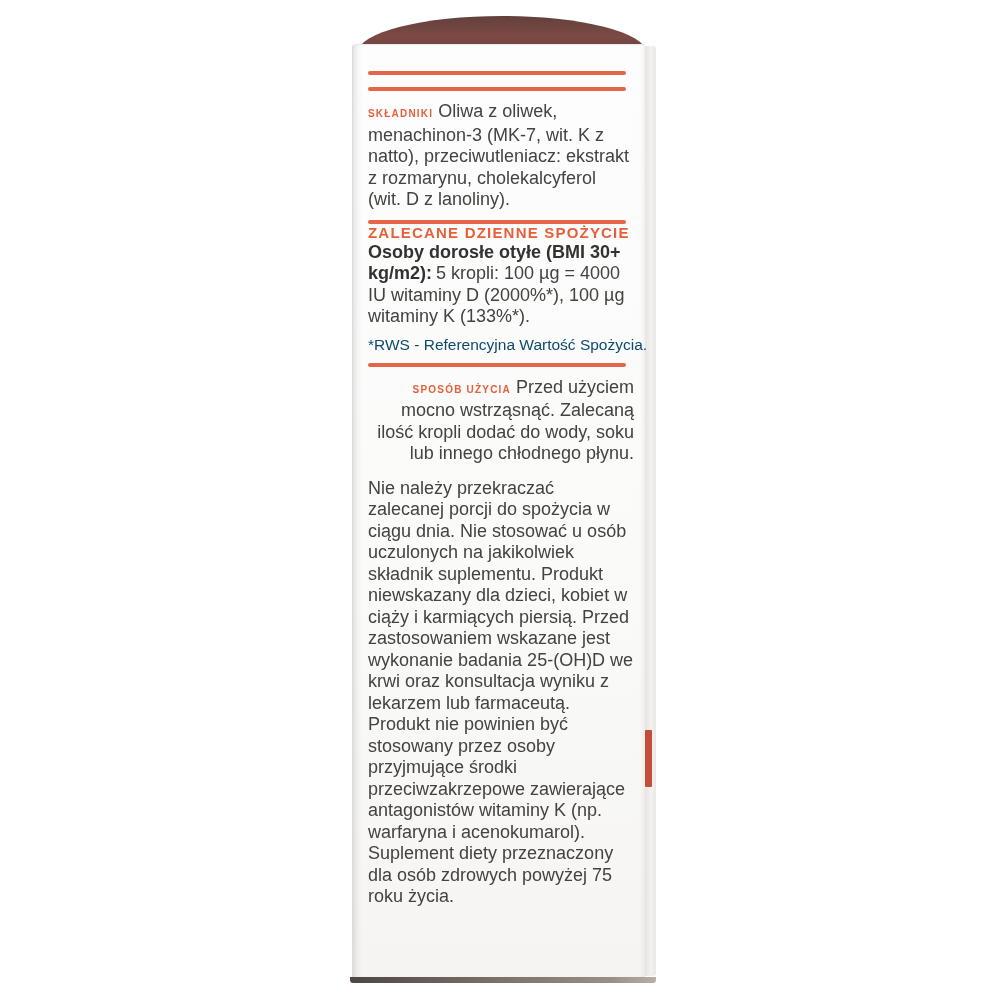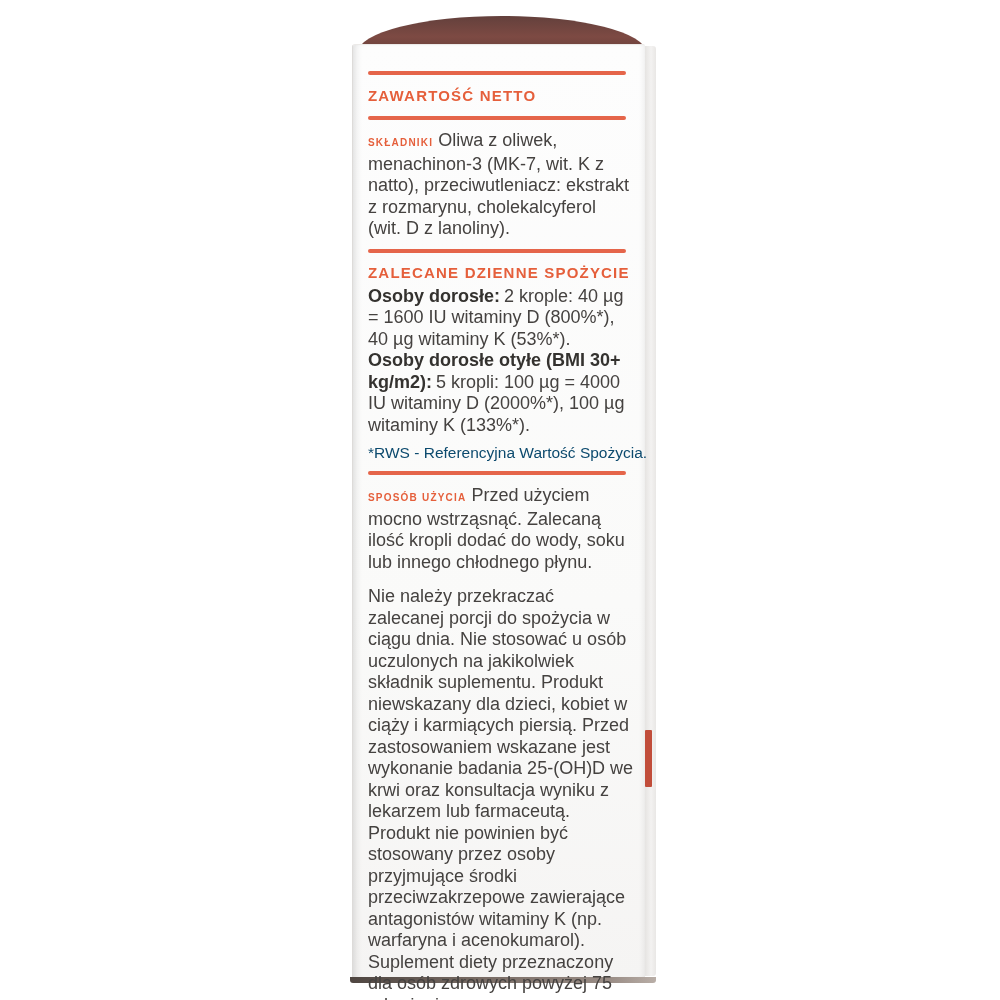--- a/index.html
+++ b/index.html
@@ -58,56 +58,54 @@
   .lead-inline {
     color: #e55f3b; font-weight: 700; font-size: 10px; letter-spacing: 1.2px;
     margin-right: 5px;
   }
   .body-text { font-size: 18px; line-height: 21.5px; color: #454240; }
   .bold-lead { font-weight: 700; color: #34322f; margin-right: 4px; }
 
   .netto-head { margin-top: 2px; }
   .netto-body { margin-top: 2px; }
   .skladniki-para { margin-top: 10px; }
-  .spozycie-head { margin-top: 11px; }
+  .spozycie-head { }
   .para-adults { margin-top: 4px; }
   .para-obese { }
   .footnote { margin-top: 7px; font-size: 15.5px; line-height: 19px; color: #0c4a6e; white-space: nowrap; }
-  .uzycie-para { margin-top: 10px; }
+  .uzycie-para { margin-top: 10px; text-align: right; }
   .warnings-para { margin-top: 13px; }
 </style>
 </head>
 <body>
 
 <div class="stage">
 
   <div class="box-top"></div>
 
   <div class="panel"></div>
 
   <div class="side-strip"></div>
   <div class="side-bar"></div>
 
   <div class="bottom-edge"></div>
 
   <div class="content">
 
     <hr class="divider d1">
 
-    <div class="sec-heading netto-head">ZAWARTOŚĆ NETTO</div>
 
     <hr class="divider d2">
 
     <p class="body-text skladniki-para"><span class="lead-inline">SKŁADNIKI</span><span>Oliwa z oliwek, menachinon-3 (MK-7, wit. K z natto), przeciwutleniacz: ekstrakt z rozmarynu, cholekalcyferol (wit. D z lanoliny).</span></p>
 
     <hr class="divider d3">
 
     <div class="sec-heading spozycie-head">ZALECANE DZIENNE SPOŻYCIE</div>
 
-    <p class="body-text para-adults"><span class="bold-lead">Osoby dorosłe:</span><span>2 krople: 40 µg = 1600 IU witaminy D (800%*), 40 µg witaminy K (53%*).</span></p>
 
     <p class="body-text para-obese"><span class="bold-lead">Osoby dorosłe otyłe (BMI 30+ kg/m2):</span><span>5 kropli: 100 µg = 4000 IU witaminy D (2000%*), 100 µg witaminy K (133%*).</span></p>
 
     <div class="footnote">*RWS - Referencyjna Wartość Spożycia.</div>
 
     <hr class="divider d4">
 
     <p class="body-text uzycie-para"><span class="lead-inline">SPOSÓB UŻYCIA</span><span>Przed użyciem mocno wstrząsnąć. Zalecaną ilość kropli dodać do wody, soku lub innego chłodnego płynu.</span></p>
 
     <p class="body-text warnings-para">Nie należy przekraczać zalecanej porcji do spożycia w ciągu dnia. Nie stosować u osób uczulonych na jakikolwiek składnik suplementu. Produkt niewskazany dla dzieci, kobiet w ciąży i karmiących piersią. Przed zastosowaniem wskazane jest wykonanie badania 25-(OH)D we krwi oraz konsultacja wyniku z lekarzem lub farmaceutą. Produkt nie powinien być stosowany przez osoby przyjmujące środki przeciwzakrzepowe zawierające antagonistów witaminy K (np. warfaryna i acenokumarol). Suplement diety przeznaczony dla osób zdrowych powyżej 75 roku życia.</p>

